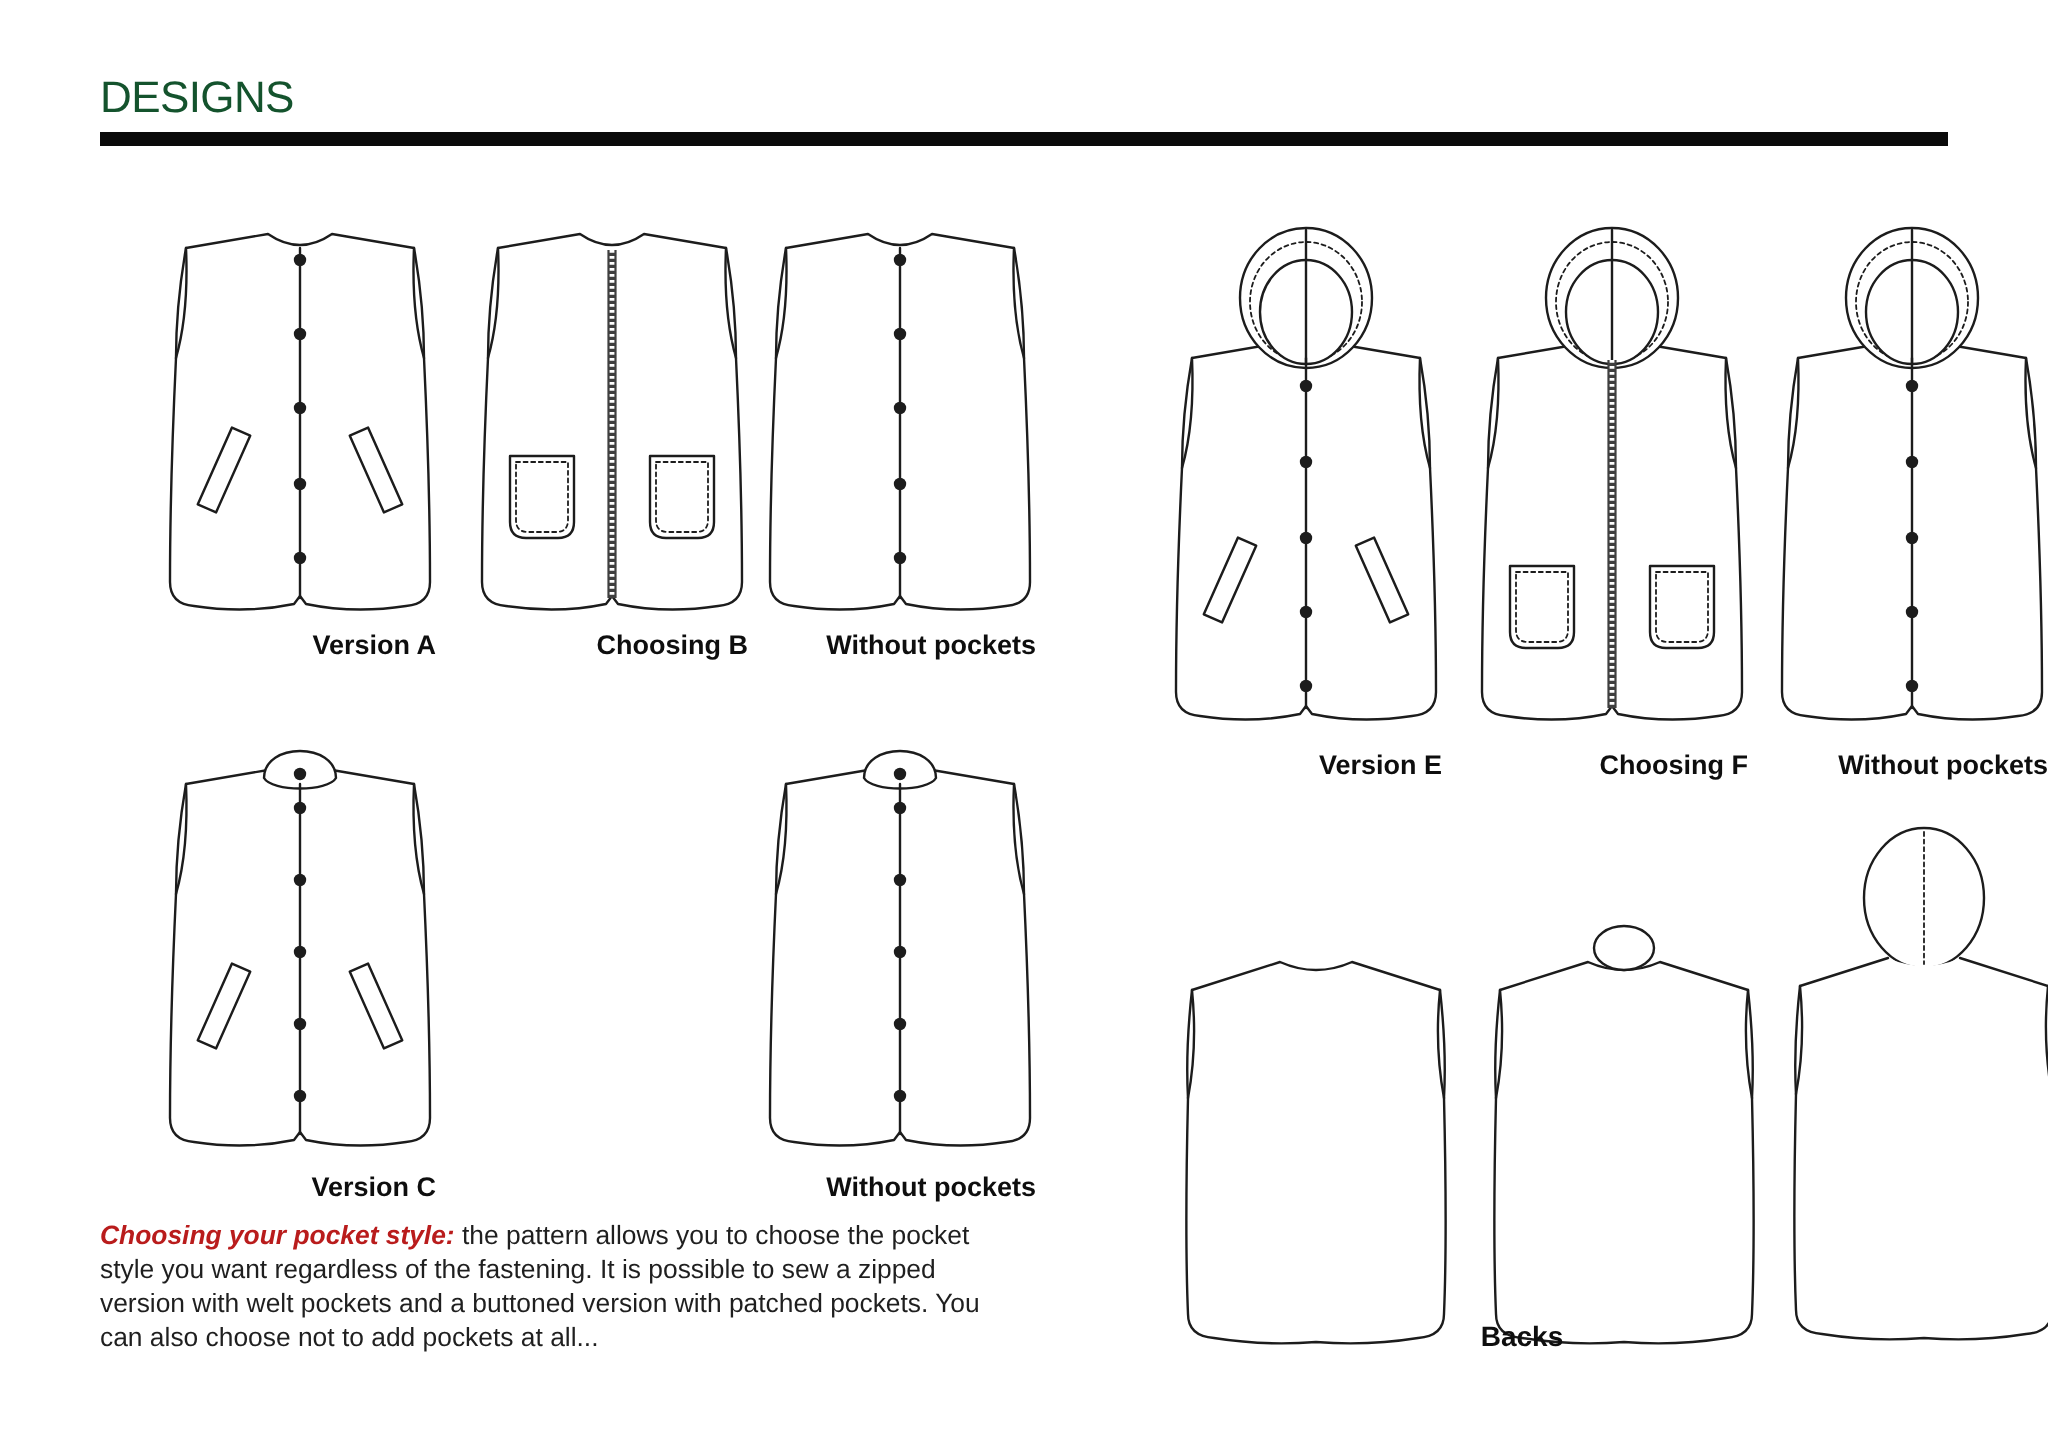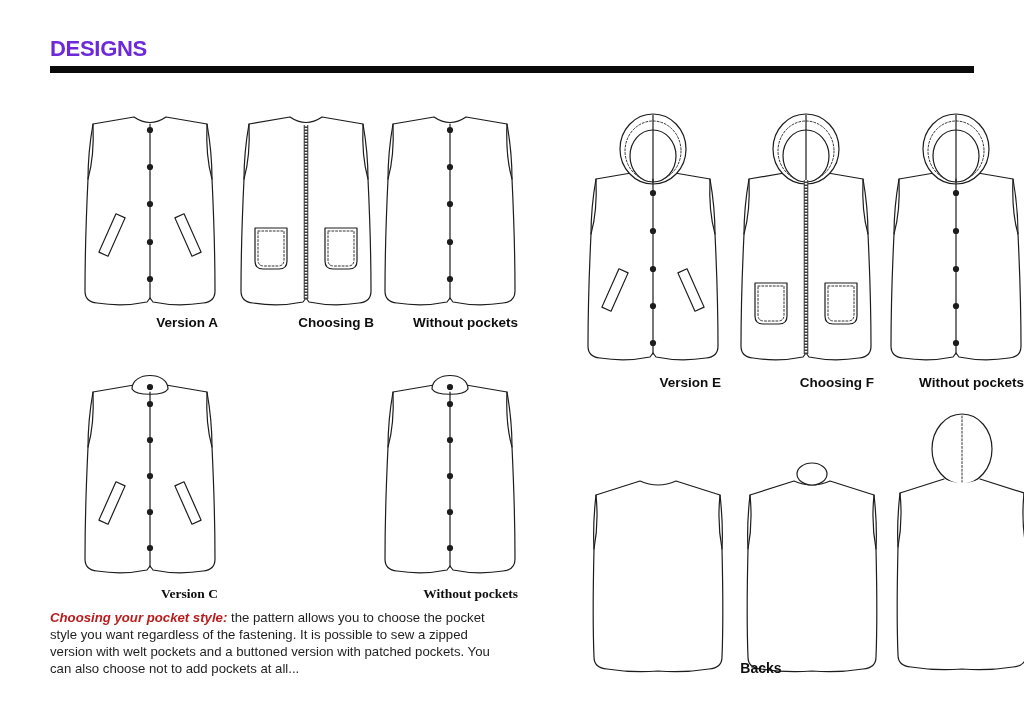--- a/index.html
+++ b/index.html
@@ -3,30 +3,30 @@
 <meta charset="utf-8">
 <style>
   html,body{margin:0;padding:0;background:#e8e8e8;}
   .page{
     position:relative;width:1024px;height:724px;margin:0 auto;
     background:#fff;overflow:hidden;
     font-family:"Liberation Sans",sans-serif;color:#1c1c1c;
   }
   .title{
     position:absolute;left:50px;top:36px;margin:0;
-    font-size:22px;font-weight:bold;letter-spacing:-0.3px;color:#6d28d9;
+    font-size:22px;font-weight:normal;letter-spacing:-0.3px;color:#14532d;
   }
   .rule{position:absolute;left:50px;top:66px;width:924px;height:7px;background:#0a0a0a;}
   .fig{position:absolute;}
   .art svg{display:block;}
   .caption{
     margin-top:9px;text-align:right;font-weight:bold;font-size:13.5px;
     white-space:nowrap;color:#0e0e0e;
   }
-  .row2 .caption{margin-top:12px;font-family:Liberation Serif, serif;}
+  .row2 .caption{margin-top:12px;}
   .hooded .caption{margin-top:12px;}
   .pos-a{left:42px;top:95px;width:136px;}
   .pos-b{left:198px;top:95px;width:136px;}
   .pos-wp1{left:342px;top:95px;width:136px;}
   .pos-c{left:42px;top:352px;width:136px;}
   .pos-d{left:198px;top:352px;width:136px;}
   .pos-wp2{left:342px;top:352px;width:136px;}
   .pos-e{left:545px;top:97px;width:136px;}
   .pos-f{left:698px;top:97px;width:136px;}
   .pos-wph{left:848px;top:97px;width:136px;}

